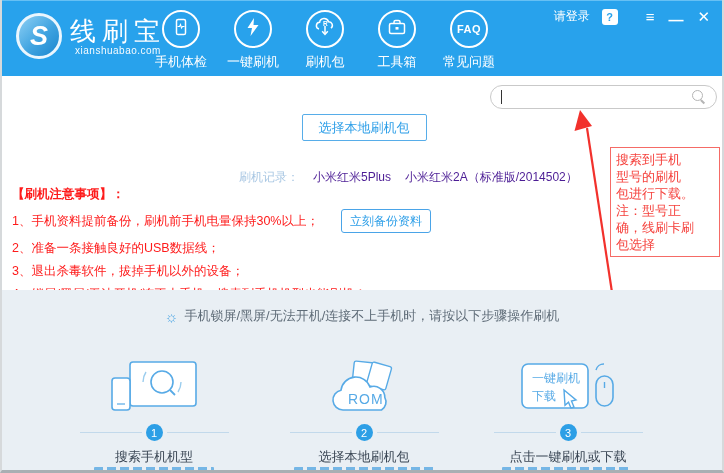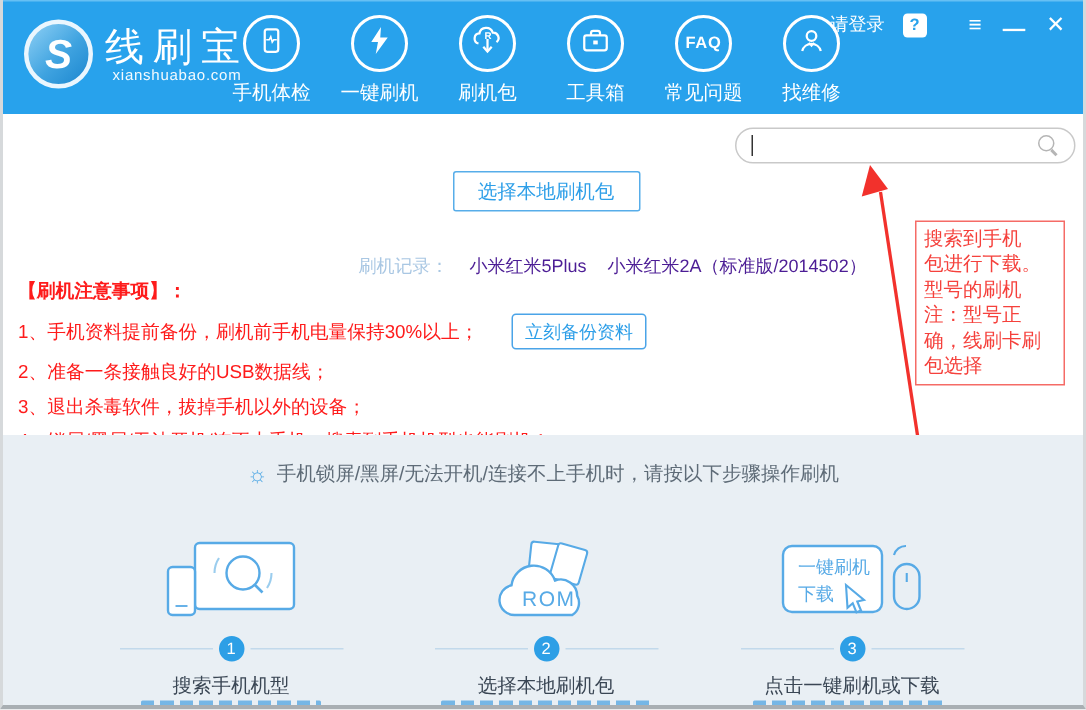--- a/index.html
+++ b/index.html
@@ -44,21 +44,21 @@
 
   .history { position:absolute; left:237px; top:169px; font-size:12px; color:#a9c7e3; display:flex; }
   .history a { color:#4c1d95; text-decoration:none; margin-left:14px; cursor:pointer; }
 
   .notice { position:absolute; left:10px; top:186px; color:#fe1b1b; font-size:12.5px; }
   .notice-title { font-weight:bold; margin-bottom:6px; }
   .notice-item { margin-bottom:7px; line-height:16px; display:flex; align-items:center; }
   .backup-btn { display:inline-flex; margin-left:22px; padding:3px 8px; border:1px solid #4aa4e8; border-radius:3px;
                 color:#2e9fe8; font-size:12px; background:#fff; cursor:pointer; }
 
-  .anno { position:absolute; left:608px; top:147px; width:100px; border:1px solid #f56b66; padding:3px 5px;
+  .anno { position:absolute; left:608px; top:147px; width:110px; border:1px solid #f56b66; padding:3px 5px;
           color:#f5413c; font-size:13px; line-height:17px; font-family:"DejaVu Serif","Liberation Serif",serif; background:rgba(255,255,255,.85); }
 
   .arrow-svg { position:absolute; left:0; top:0; pointer-events:none; }
 
   
   .guide { position:absolute; left:0; top:290px; width:100%; height:183px; background:#e9eff4; }
   .guide-title { position:absolute; left:0; top:17px; width:100%; display:flex; justify-content:center; align-items:center;
                  color:#5e6b77; font-size:13px; }
   .sun { color:#55aae5; font-size:15px; margin-right:6px; }
   .step { position:absolute; top:68px; width:220px; display:flex; flex-direction:column; align-items:center; }
@@ -133,32 +133,20 @@
         </span>
           </div>
         <div class="nav-label">工具箱</div>
       </div>
       <div class="nav-item">
         <div class="nav-circ">
             <span class="faq-txt">FAQ</span>
           </div>
         <div class="nav-label">常见问题</div>
       </div>
-      <div class="nav-item">
-        <div class="nav-circ">
-            <span>
-          <svg width="20" height="20" viewBox="0 0 20 20">
-                <circle cx="10" cy="7" r="3.2" fill="none" stroke="#fff" stroke-width="1.5"></circle>
-                <path d="M3.8 17 a6.4 6.4 0 0 1 12.4 0" fill="none" stroke="#fff" stroke-width="1.5"></path>
-                <path d="M8.3 11.5 L10 13.6 L11.7 11.5" fill="none" stroke="#fff" stroke-width="1.2"></path>
-              </svg>
-        </span>
-          </div>
-        <div class="nav-label">找维修</div>
-      </div>
     </div>
 
     <div class="chrome">
       <span class="login">请登录</span>
       <span class="help-badge">?</span>
       <span class="win-btn">≡</span>
       <span class="win-btn minimize">—</span>
       <span class="win-btn">✕</span>
     </div>
   </div>
@@ -184,22 +172,22 @@
       <span>1、手机资料提前备份，刷机前手机电量保持30%以上；</span>
       <span class="backup-btn">立刻备份资料</span>
     </div>
     <div class="notice-item">2、准备一条接触良好的USB数据线；</div>
     <div class="notice-item">3、退出杀毒软件，拔掉手机以外的设备；</div>
     <div class="notice-item">4、锁屏/黑屏/无法开机/连不上手机，搜索到手机机型也能刷机！</div>
   </div>
 
   <div class="anno">
     <div>搜索到手机</div>
+    <div>型号的刷机</div>
     <div>包进行下载。</div>
-    <div>型号的刷机</div>
     <div>注：型号正</div>
     <div>确，线刷卡刷</div>
     <div>包选择</div>
   </div>
 
   <svg class="arrow-svg" width="724" height="473">
     <line x1="613" y1="312" x2="585" y2="128" stroke="#f2312c" stroke-width="2.2"></line>
     <polygon points="578,110 572.5,131 590,126" fill="#f2312c"></polygon>
   </svg>
 

